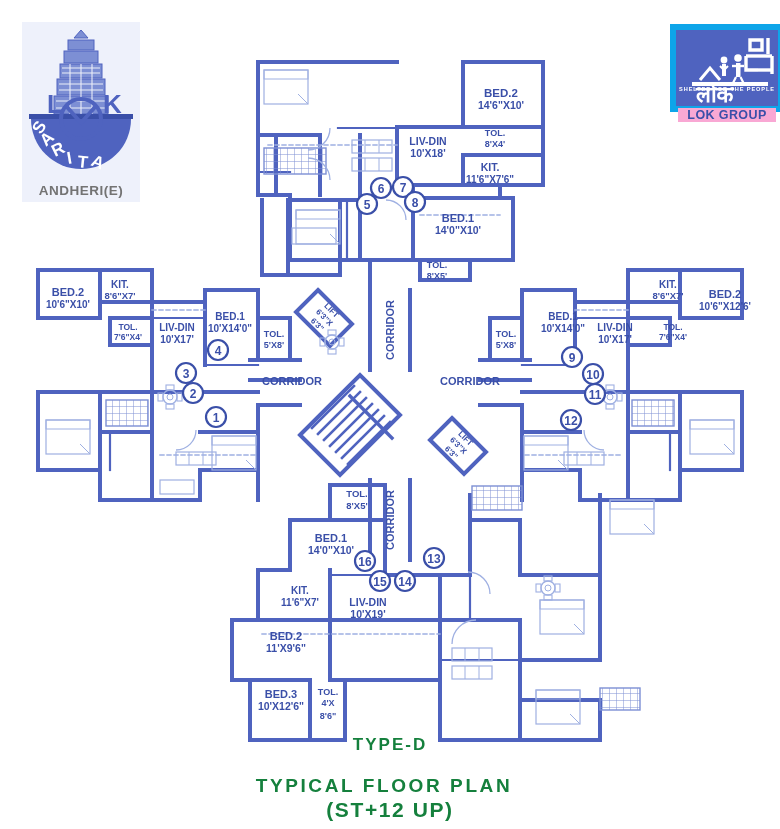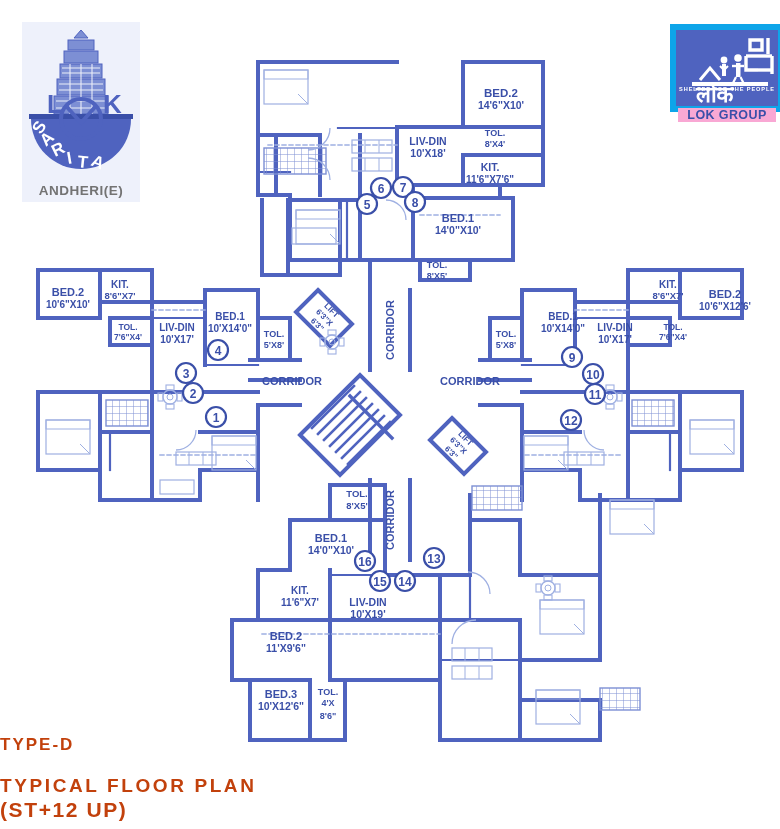--- a/index.html
+++ b/index.html
@@ -21,21 +21,21 @@
     background:#4f63bf;border:6px solid #0ea5e9;box-sizing:border-box;
     display:flex;flex-direction:column;}
   .lr-top{flex:1;position:relative;}
   .lr-tag{position:absolute;bottom:14px;left:0;right:0;text-align:center;
     font-size:5.6px;font-weight:bold;color:#ffffff;letter-spacing:.9px;}
   .lr-bar{height:20px;background:#f9a8d4;margin:0 2px 2px 2px;
     display:flex;align-items:center;justify-content:center;}
   .lr-bar span{font-size:12.5px;font-weight:bold;color:#3a4fa8;letter-spacing:.4px;}
 
   
-  .cap{position:absolute;text-align:left;color:#c2410c;font-weight:bold;}
+  .cap{position:absolute;text-align:center;color:#15803d;font-weight:bold;}
   .cap-type{left:0;right:0;top:735px;font-size:17px;letter-spacing:2px;}
   .cap-title{left:0;right:12px;top:775px;font-size:19px;letter-spacing:2.6px;}
   .cap-sub{left:0;right:0;top:798px;font-size:21px;letter-spacing:1.6px;}
 </style>
 </head>
 <body>
 
 <div class="logo-left">
   <svg class="tower" width="86" height="120" viewBox="0 0 86 120">
     <g fill="#7d8fd4" stroke="#4f63bf" stroke-width="1">

